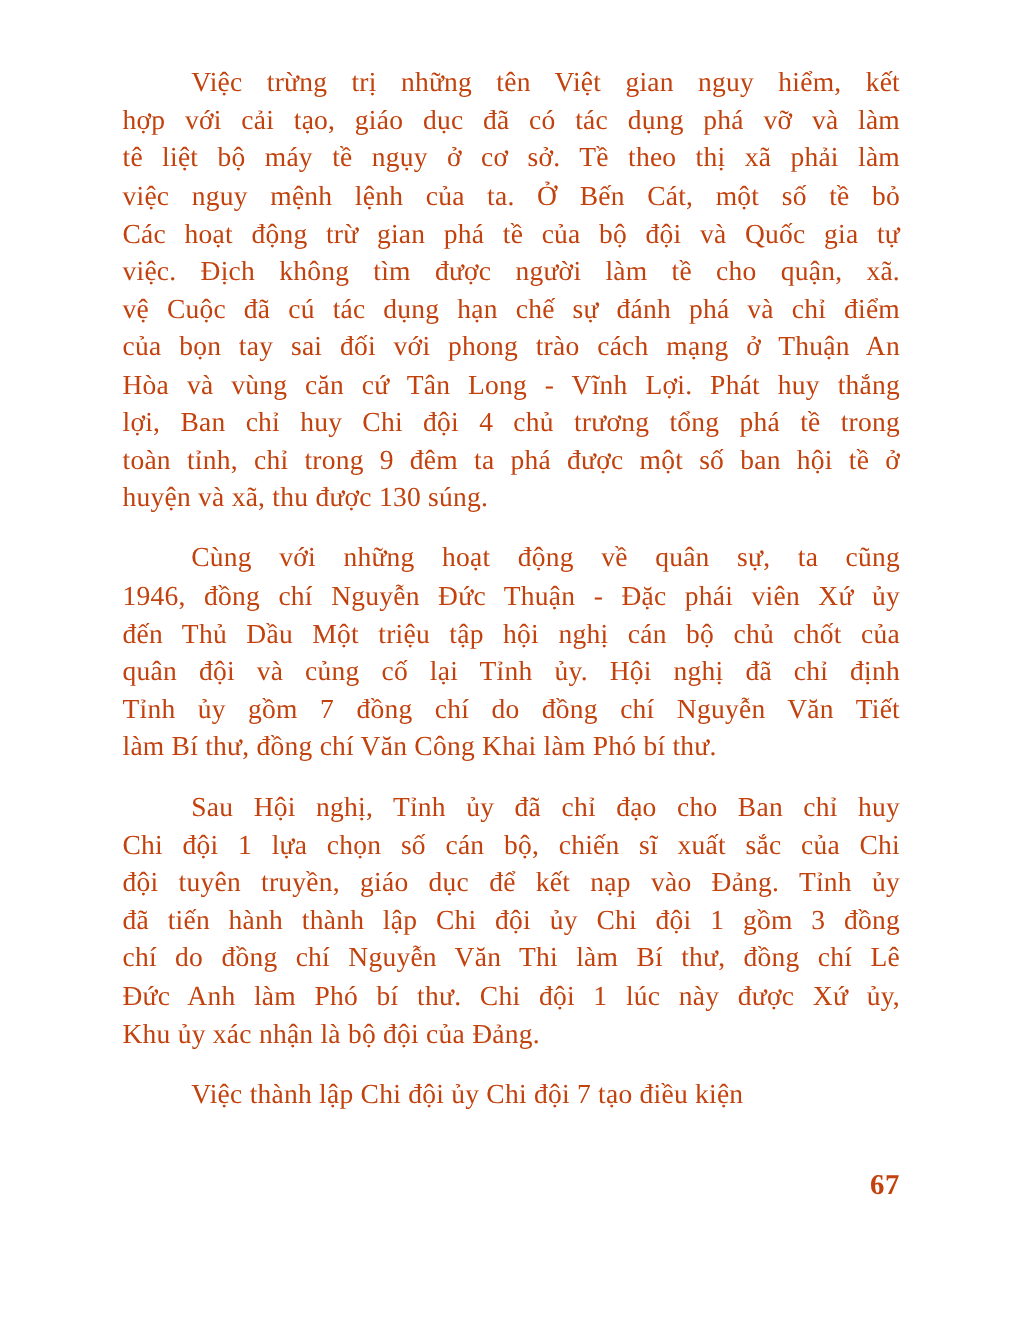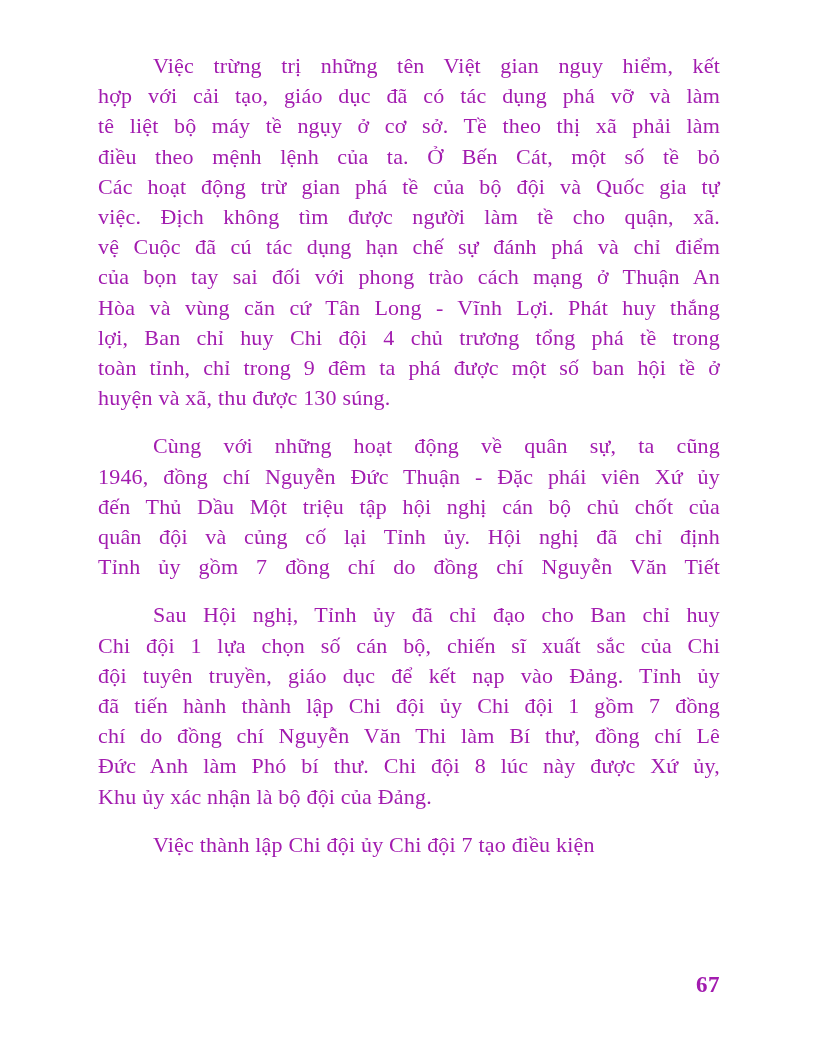--- a/index.html
+++ b/index.html
@@ -6,21 +6,21 @@
     margin: 0;
     padding: 0;
     background: #e8e8e8;
   }
   .page {
     position: relative;
     width: 816px;
     height: 1056px;
     margin: 0 auto;
     background: #ffffff;
-    color: #a21caf;
+    color: #c2410c;
     font-family: "Liberation Serif", "DejaVu Serif", serif;
     overflow: hidden;
   }
   .text-block {
     position: absolute;
     left: 98px;
     top: 51px;
     width: 622px;
     font-size: 22px;
     line-height: 30.2px;
@@ -36,63 +36,64 @@
   }
   .line.first {
     text-indent: 55px;
   }
   .line.last {
     text-align-last: left;
     -moz-text-align-last: left;
   }
   .page-number {
     position: absolute;
-    top: 972px;
+    top: 935px;
     right: 96px;
     font-size: 23px;
     font-weight: bold;
     letter-spacing: 0.5px;
   }
 </style>
 </head>
 <body>
 
 <div class="page">
   <div class="text-block">
 
     <div class="paragraph">
       <div class="line first">Việc trừng trị những tên Việt gian nguy hiểm, kết</div>
       <div class="line">hợp với cải tạo, giáo dục đã có tác dụng phá vỡ và làm</div>
       <div class="line">tê liệt bộ máy tề ngụy ở cơ sở. Tề theo thị xã phải làm</div>
-      <div class="line">điều theo mệnh lệnh của ta. Ở Bến Cát, một số tề bỏ</div>
+      <div class="line">việc nguy mệnh lệnh của ta. Ở Bến Cát, một số tề bỏ</div>
       <div class="line">Các hoạt động trừ gian phá tề của bộ đội và Quốc gia tự</div>
       <div class="line">việc. Địch không tìm được người làm tề cho quận, xã.</div>
       <div class="line">vệ Cuộc đã cú tác dụng hạn chế sự đánh phá và chỉ điểm</div>
       <div class="line">của bọn tay sai đối với phong trào cách mạng ở Thuận An</div>
       <div class="line">Hòa và vùng căn cứ Tân Long - Vĩnh Lợi. Phát huy thắng</div>
       <div class="line">lợi, Ban chỉ huy Chi đội 4 chủ trương tổng phá tề trong</div>
       <div class="line">toàn tỉnh, chỉ trong 9 đêm ta phá được một số ban hội tề ở</div>
       <div class="line last">huyện và xã, thu được 130 súng.</div>
     </div>
 
     <div class="paragraph">
       <div class="line first">Cùng với những hoạt động về quân sự, ta cũng</div>
       <div class="line">1946, đồng chí Nguyễn Đức Thuận - Đặc phái viên Xứ ủy</div>
       <div class="line">đến Thủ Dầu Một triệu tập hội nghị cán bộ chủ chốt của</div>
       <div class="line">quân đội và củng cố lại Tỉnh ủy. Hội nghị đã chỉ định</div>
       <div class="line">Tỉnh ủy gồm 7 đồng chí do đồng chí Nguyễn Văn Tiết</div>
+      <div class="line last">làm Bí thư, đồng chí Văn Công Khai làm Phó bí thư.</div>
     </div>
 
     <div class="paragraph">
       <div class="line first">Sau Hội nghị, Tỉnh ủy đã chỉ đạo cho Ban chỉ huy</div>
       <div class="line">Chi đội 1 lựa chọn số cán bộ, chiến sĩ xuất sắc của Chi</div>
       <div class="line">đội tuyên truyền, giáo dục để kết nạp vào Đảng. Tỉnh ủy</div>
-      <div class="line">đã tiến hành thành lập Chi đội ủy Chi đội 1 gồm 7 đồng</div>
+      <div class="line">đã tiến hành thành lập Chi đội ủy Chi đội 1 gồm 3 đồng</div>
       <div class="line">chí do đồng chí Nguyễn Văn Thi làm Bí thư, đồng chí Lê</div>
-      <div class="line">Đức Anh làm Phó bí thư. Chi đội 8 lúc này được Xứ ủy,</div>
+      <div class="line">Đức Anh làm Phó bí thư. Chi đội 1 lúc này được Xứ ủy,</div>
       <div class="line last">Khu ủy xác nhận là bộ đội của Đảng.</div>
     </div>
 
     <div class="paragraph">
       <div class="line first last">Việc thành lập Chi đội ủy Chi đội 7 tạo điều kiện</div>
     </div>
 
   </div>
 
   <div class="page-number">67</div>

